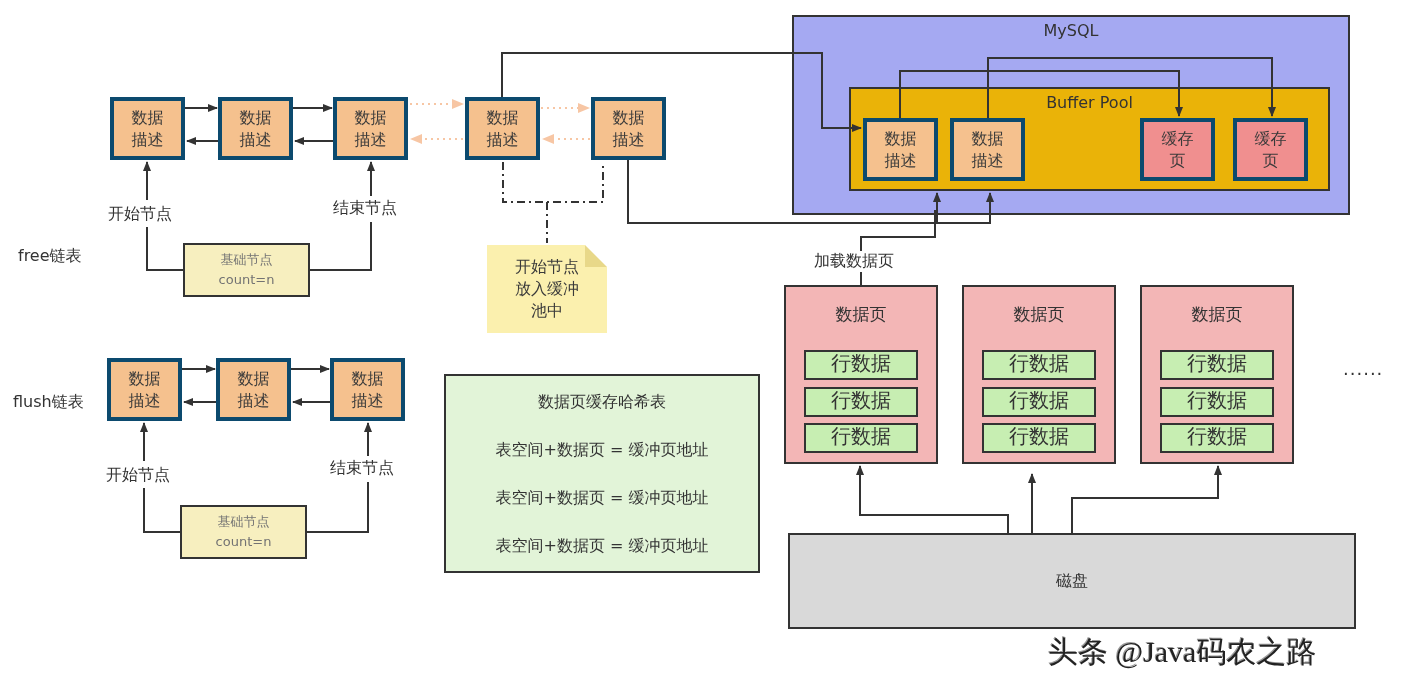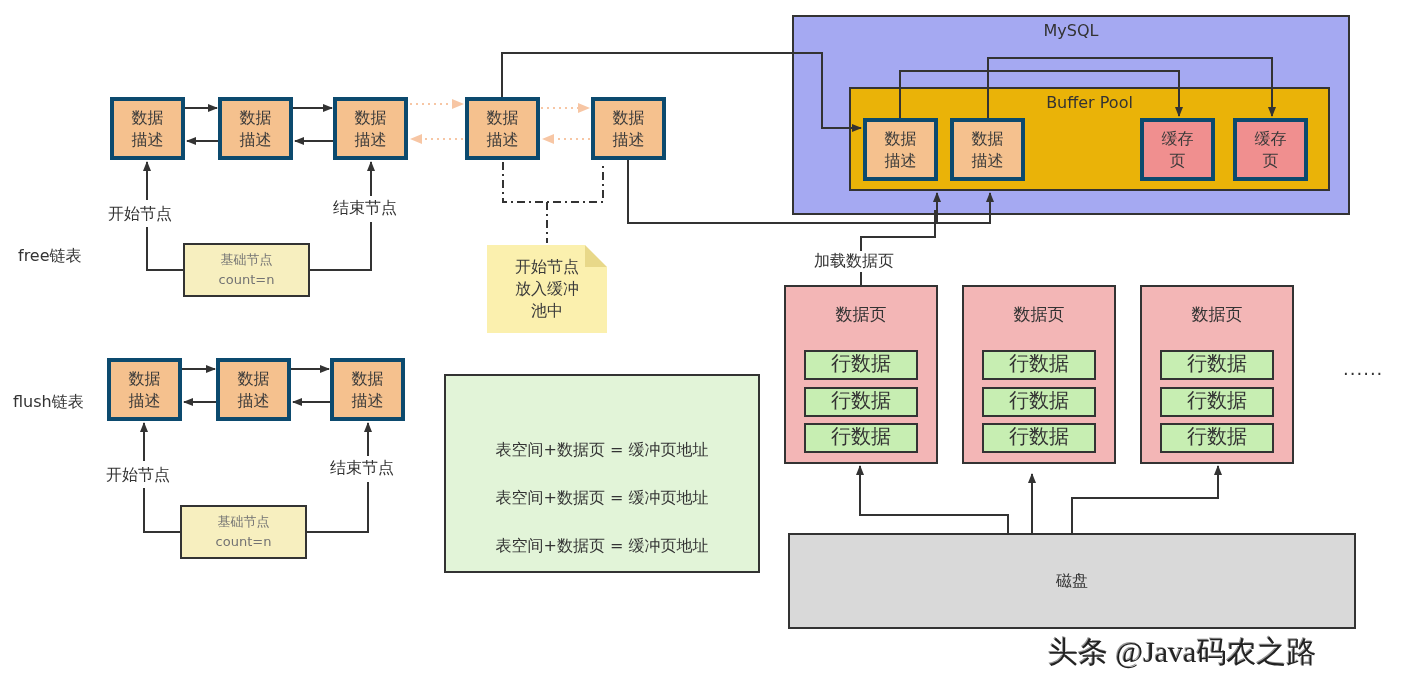--- a/index.html
+++ b/index.html
@@ -74,20 +74,21 @@
 <div class="abs node" style="left:216px;top:358px;width:75px;height:63px;">数据
 描述</div>
 <div class="abs node" style="left:330px;top:358px;width:75px;height:63px;">数据
 描述</div>
 <div class="abs label" style="left:106px;top:465px;">开始节点</div>
 <div class="abs label" style="left:330px;top:458px;">结束节点</div>
 <div class="abs base" style="left:180px;top:505px;width:127px;height:54px;">基础节点
 count=n</div>
 
 <div class="abs hash" style="left:444px;top:374px;width:316px;height:199px;">
+  <div class="hash-title" style="top:16px;">数据页缓存哈希表</div>
   <div class="hash-row" style="top:64px;">表空间+数据页 = 缓冲页地址</div>
   <div class="hash-row" style="top:112px;">表空间+数据页 = 缓冲页地址</div>
   <div class="hash-row" style="top:160px;">表空间+数据页 = 缓冲页地址</div>
 </div>
 
 <div class="abs label" style="left:814px;top:251px;">加载数据页</div>
 
 <div class="abs page" style="left:784px;top:285px;width:154px;height:179px;">
   <div class="page-title">数据页</div>
   <div class="row" style="top:63px;">行数据</div>

